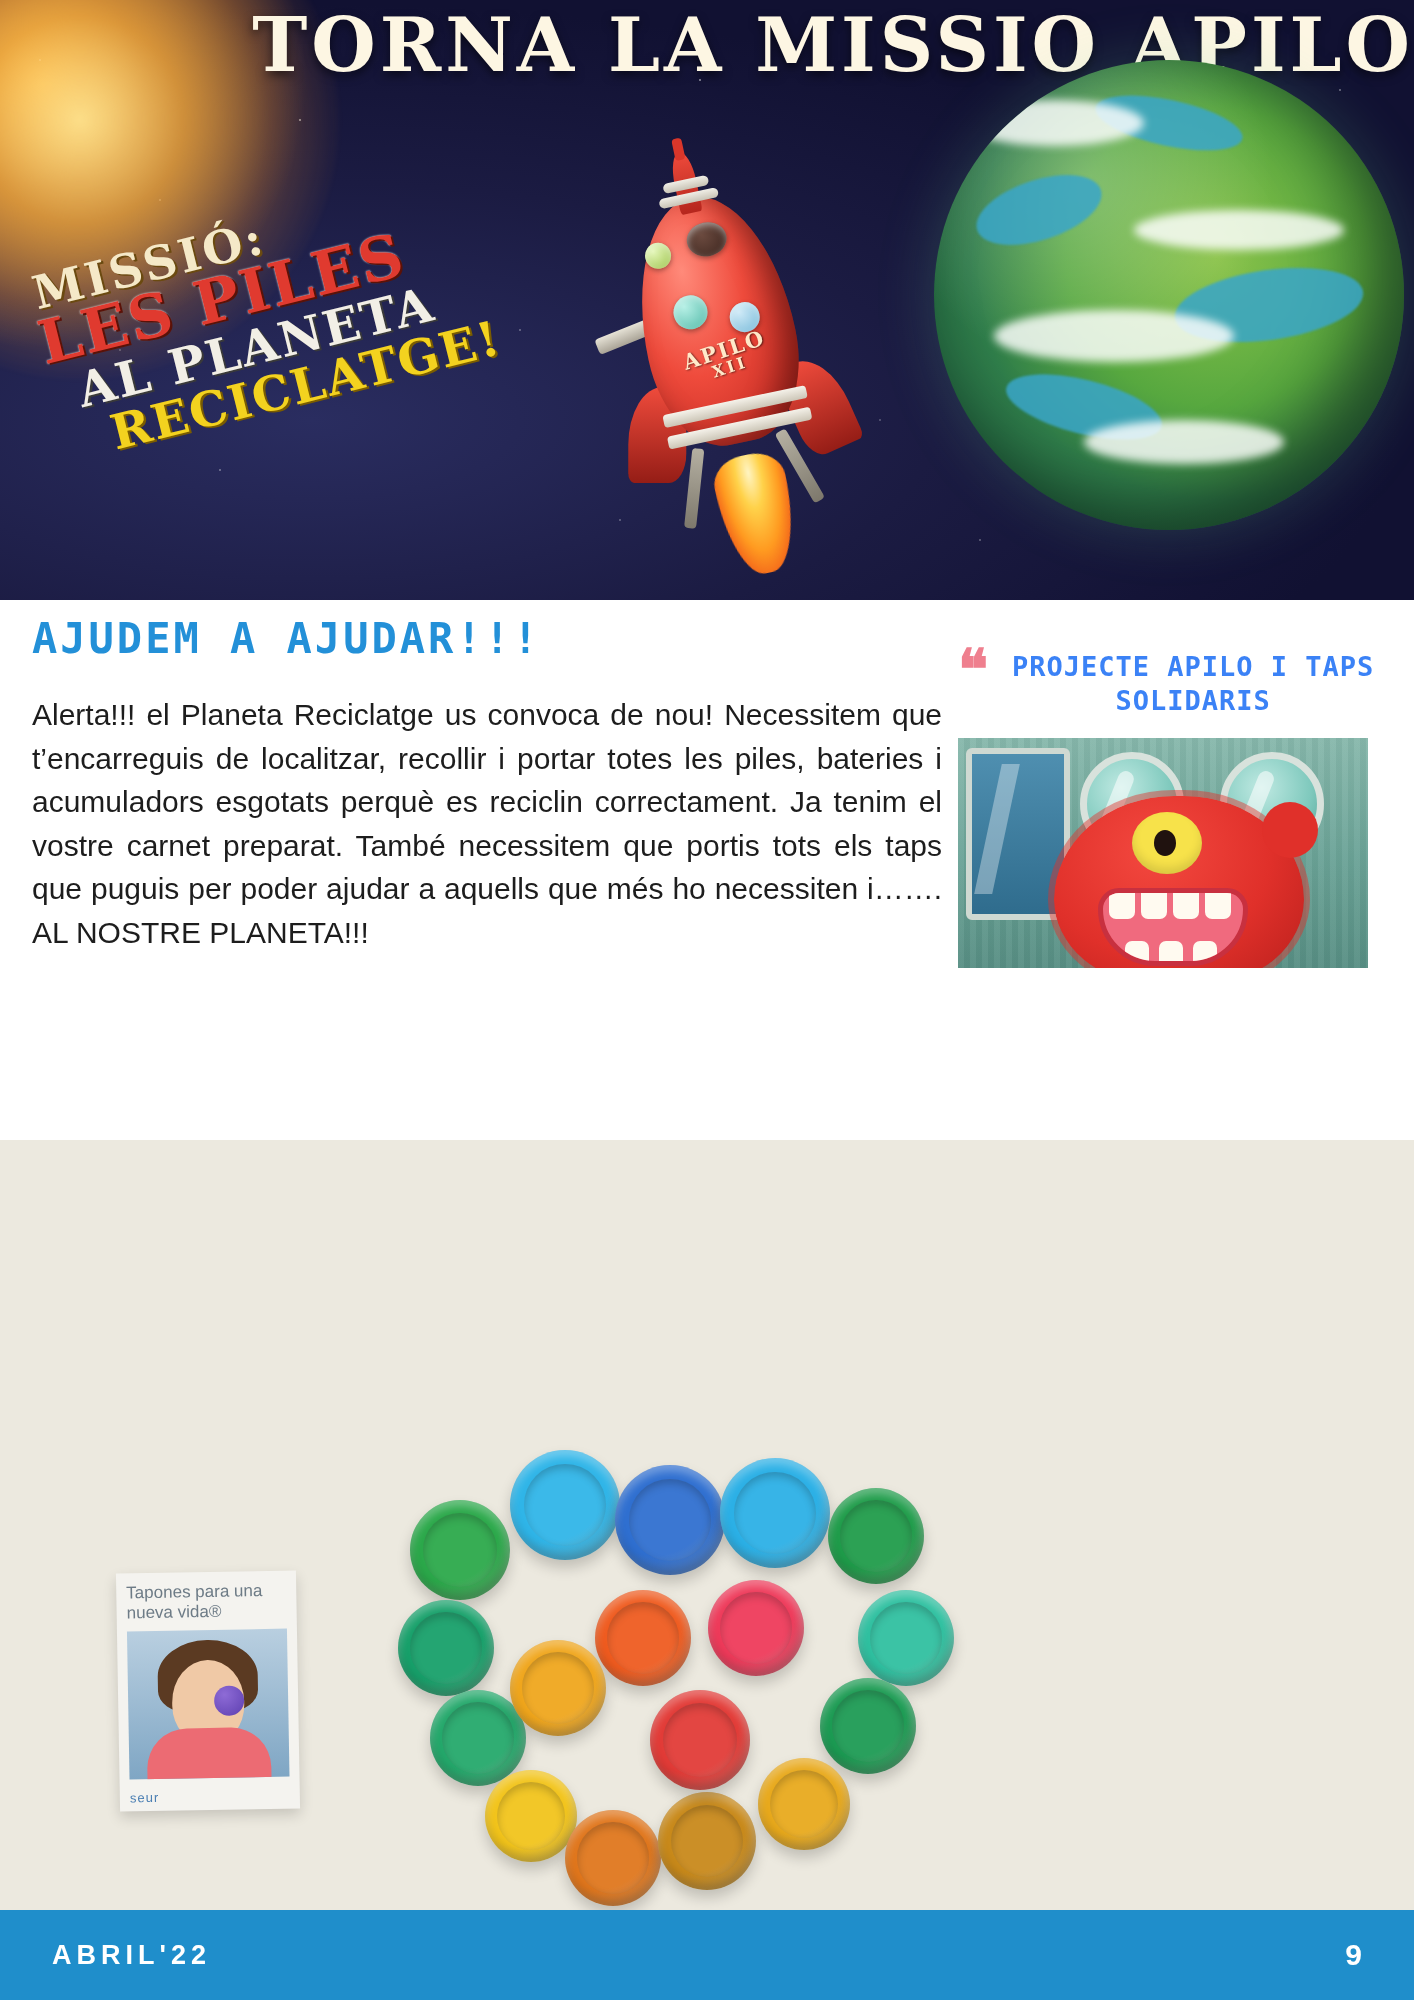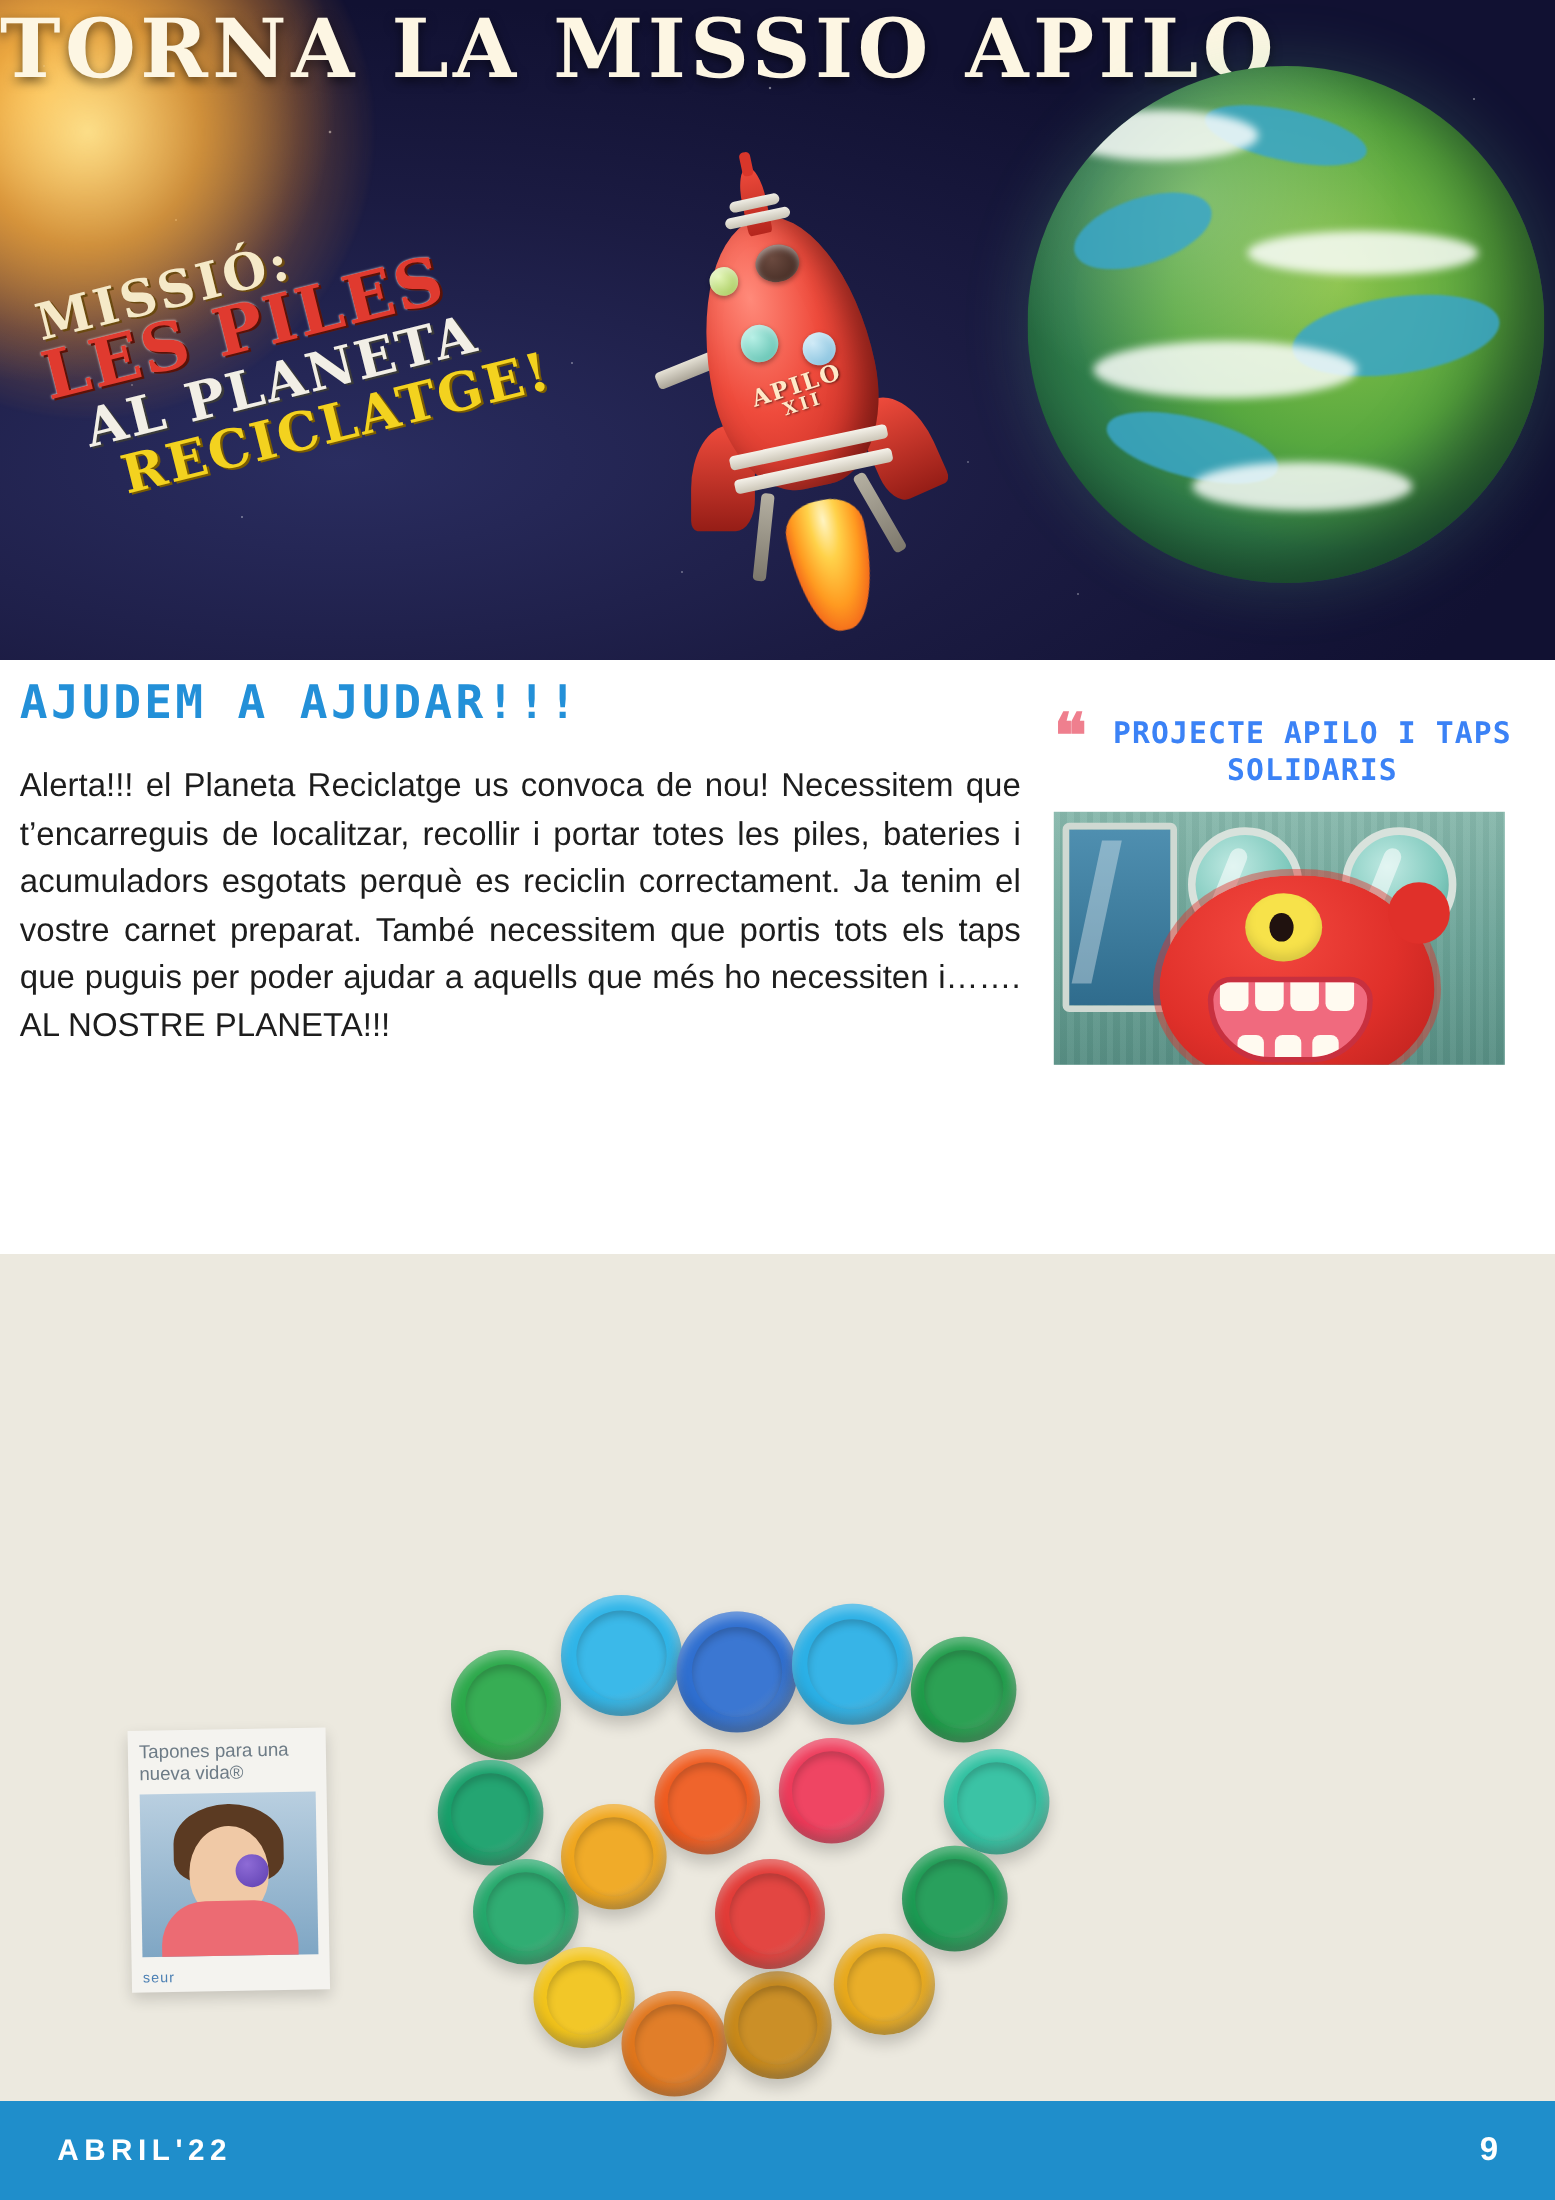--- a/index.html
+++ b/index.html
@@ -54,21 +54,21 @@
     height: 520px;
     border-radius: 50%;
     background: radial-gradient(circle, rgba(255,226,140,.95) 0%, rgba(255,178,60,.65) 28%, rgba(255,150,40,.25) 52%, rgba(255,140,40,0) 72%);
     filter: blur(2px);
   }
   .hero-title {
     position: absolute;
     top: 2px;
     left: 0;
     width: 1414px;
-    text-align: left;
+    text-align: right;
     font-family: "DejaVu Serif", serif;
     font-weight: bold;
     font-size: 74px;
     letter-spacing: 4px;
     color: #fdf6e3;
     text-shadow: 0 4px 10px rgba(0,0,0,.55);
     white-space: nowrap;
   }
   
   .mission-block {
@@ -271,21 +271,21 @@
 
   
   .article {
     position: absolute;
     top: 600px;
     left: 0;
     width: 1414px;
     height: 540px;
     background: #ffffff;
     box-sizing: border-box;
-    padding: 14px 26px 0 18px;
+    padding: 14px 26px 0 32px;
   }
   .headline {
     font-family: "DejaVu Sans Mono", monospace;
     font-weight: bold;
     font-size: 42px;
     letter-spacing: 3px;
     color: #2390d8;
     margin: 0 0 10px 0;
   }
   .body-text {

